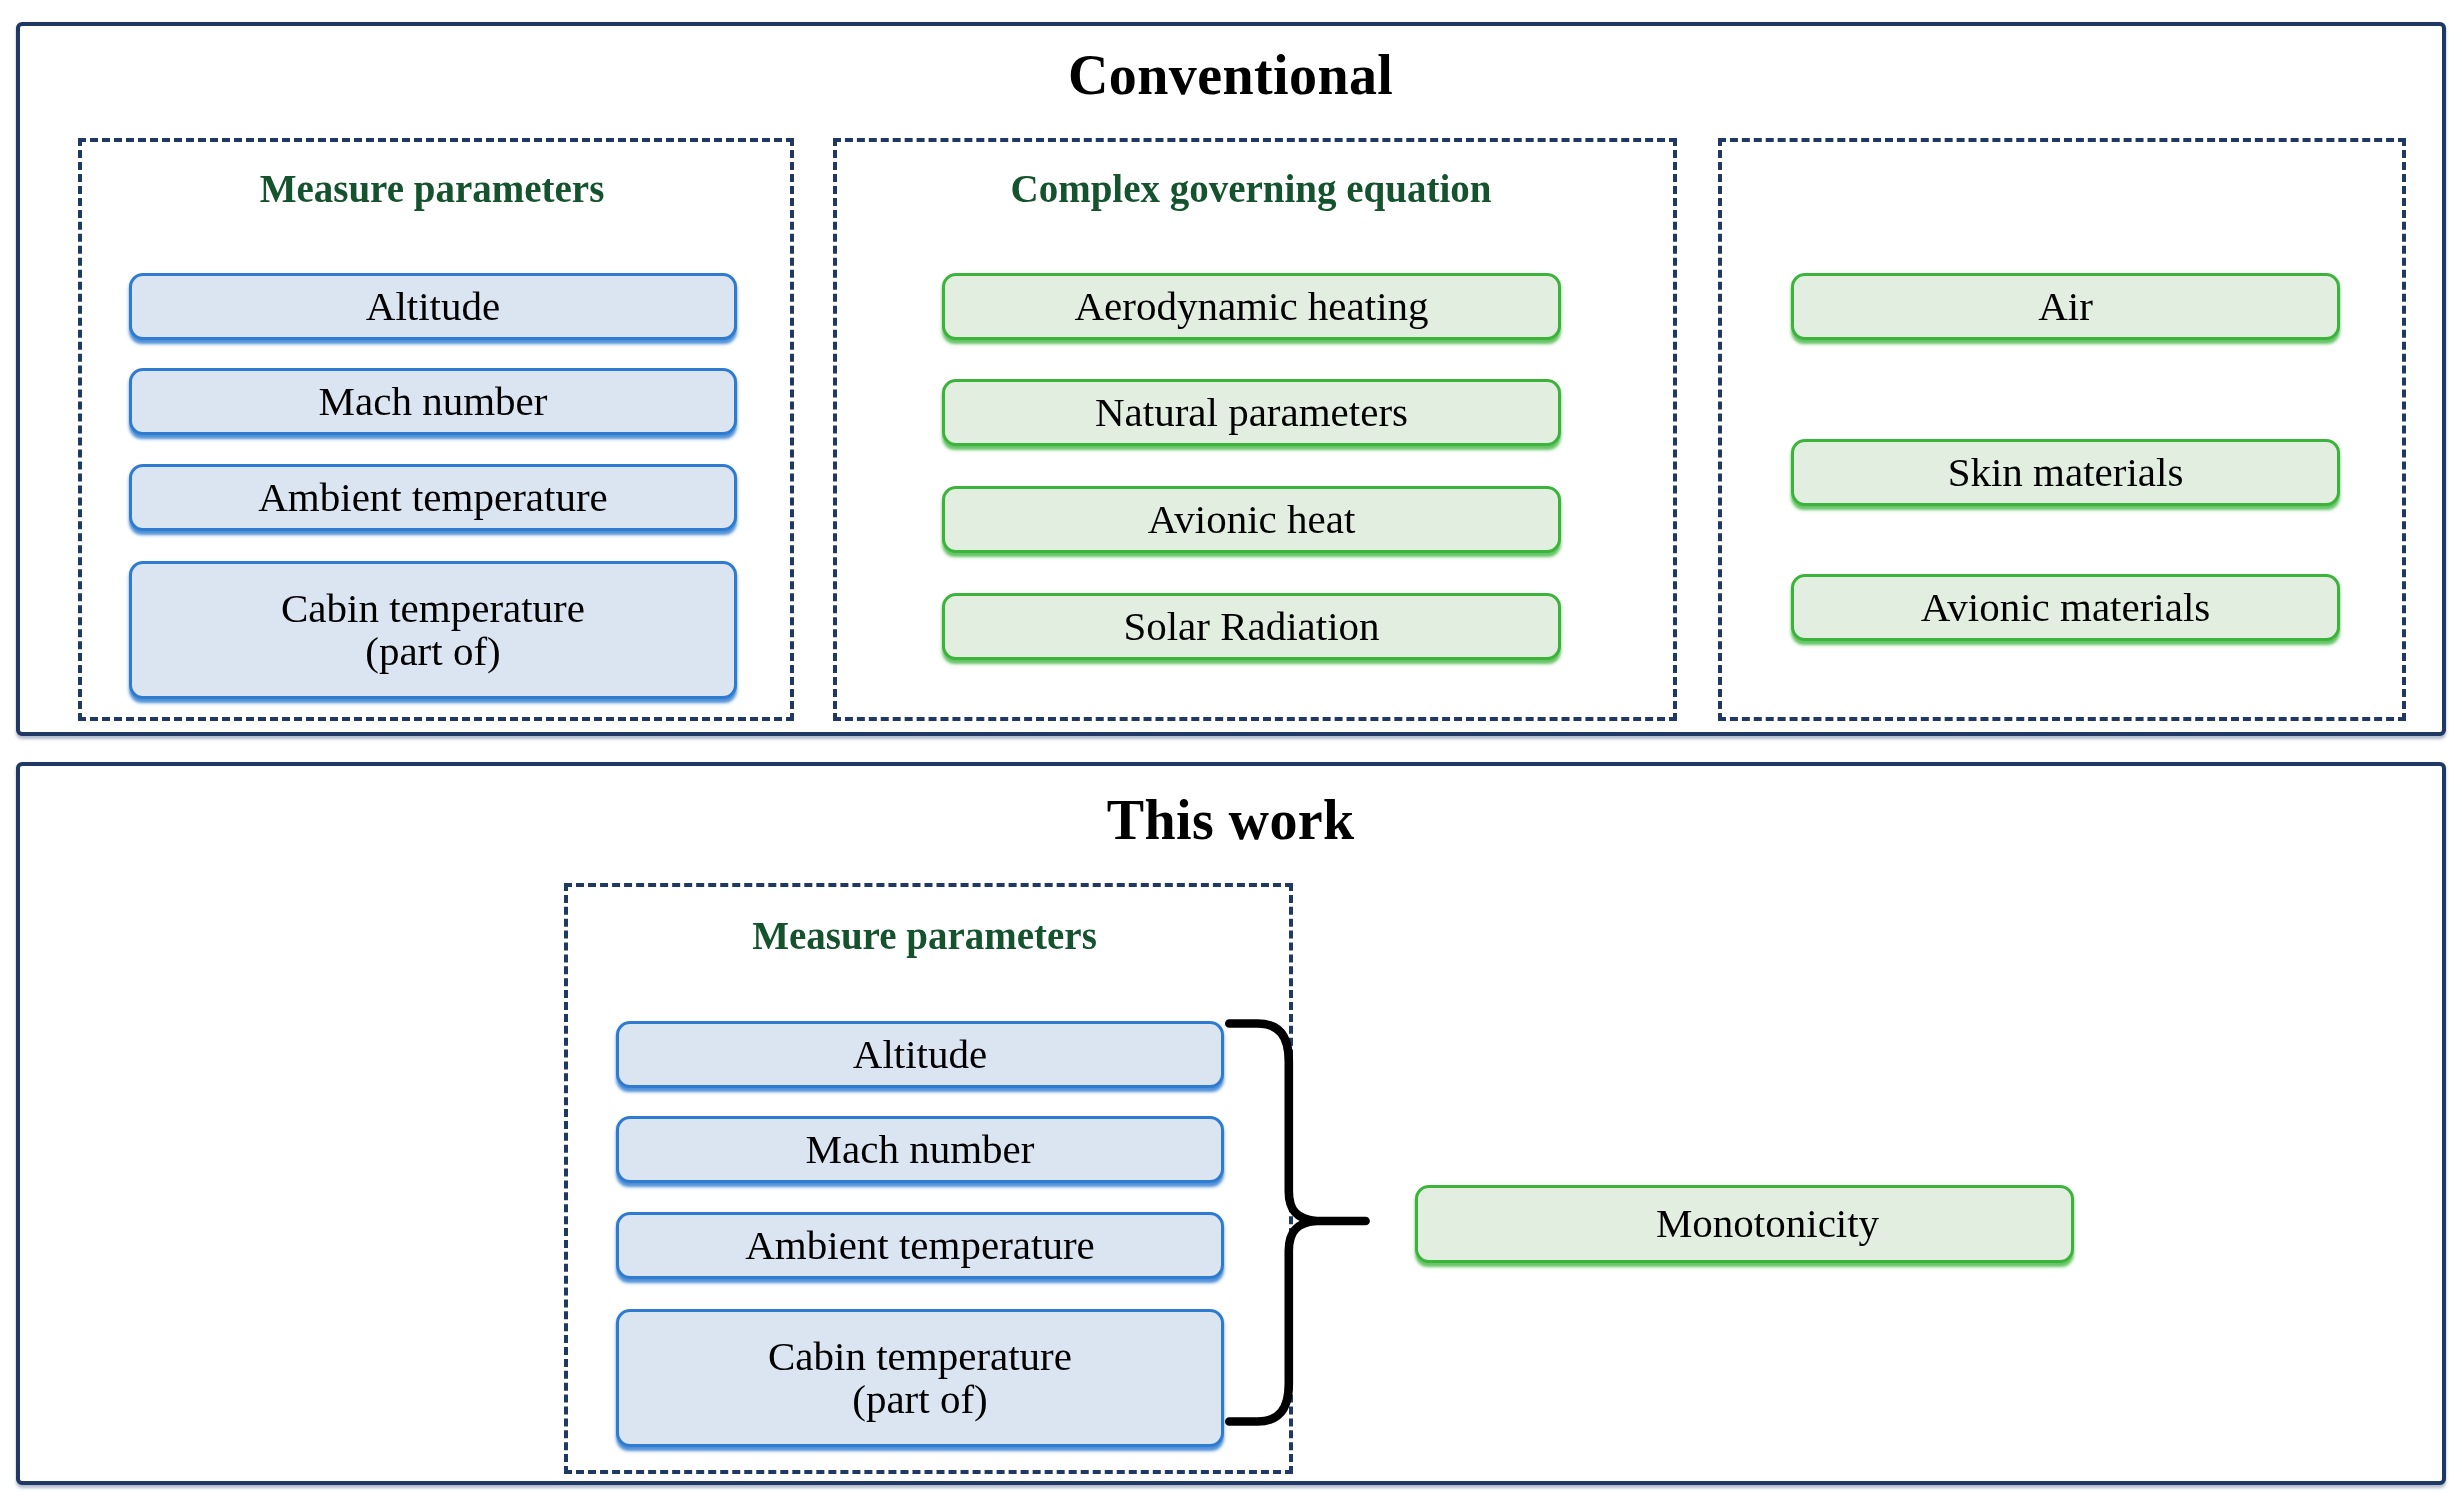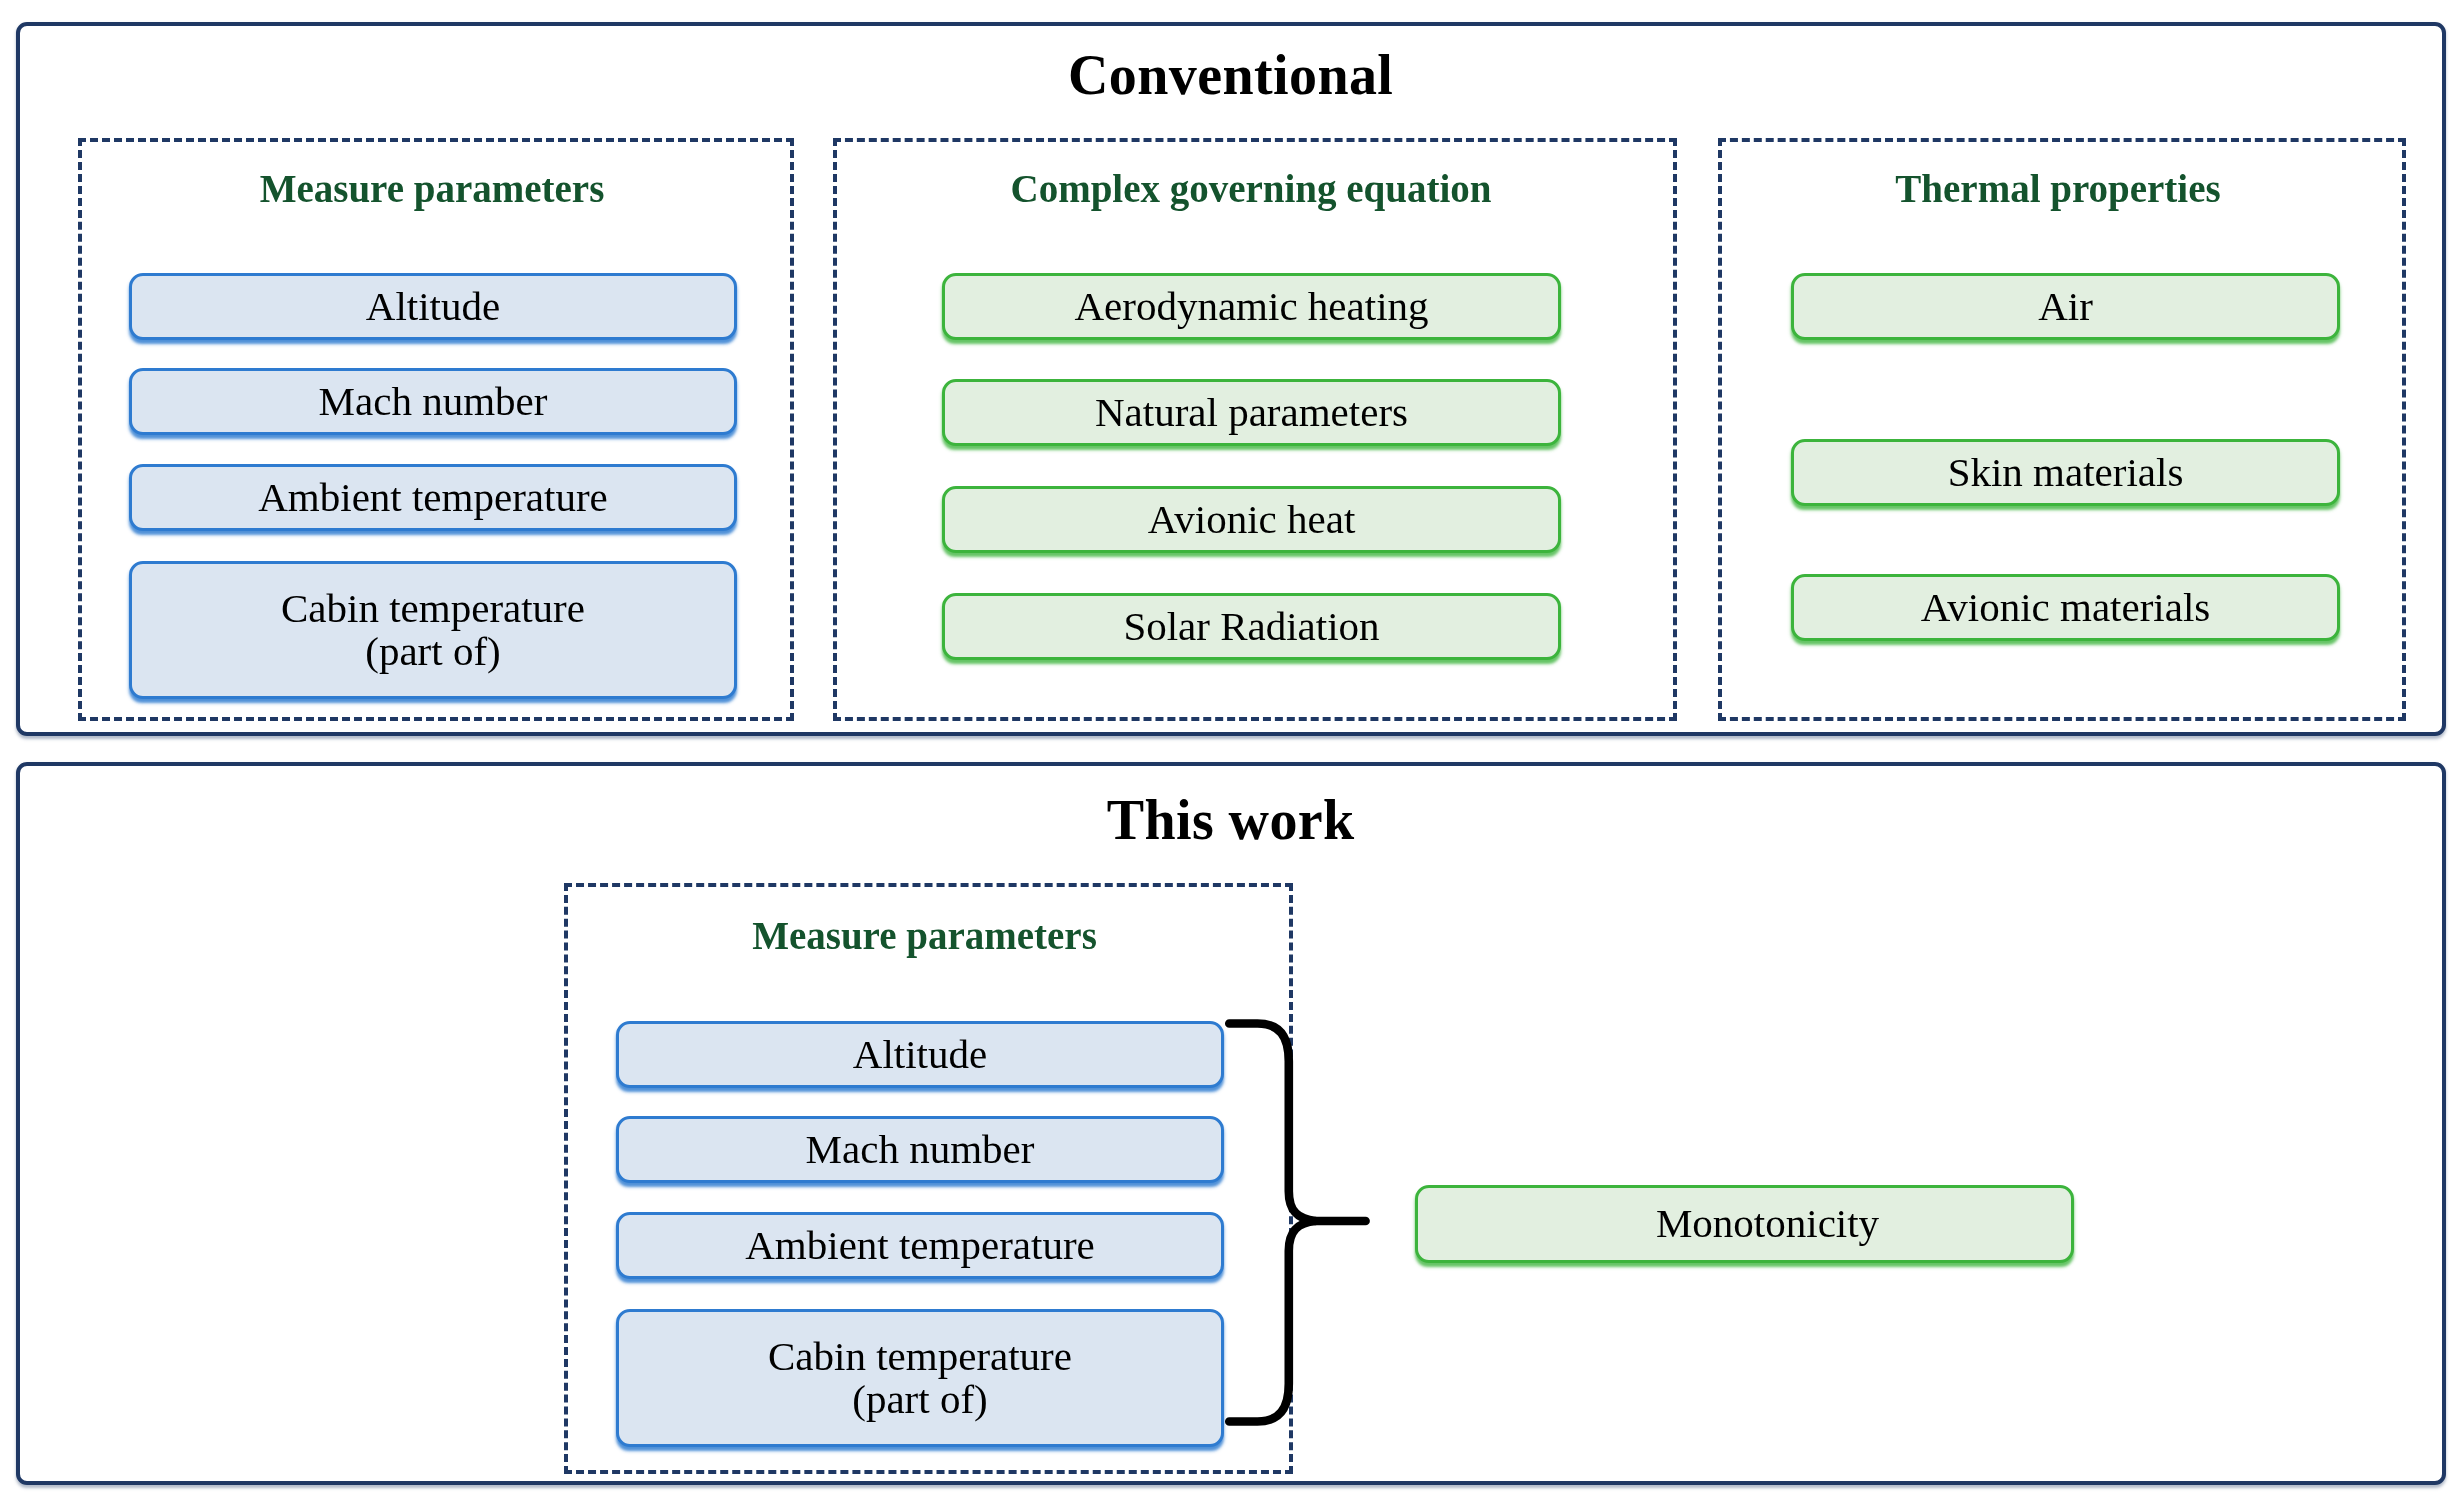--- a/index.html
+++ b/index.html
@@ -3,21 +3,21 @@
 <meta charset="utf-8">
 <style>
   html,body{margin:0;padding:0;background:#ffffff;}
   body{width:2462px;height:1497px;position:relative;
        font-family:"Liberation Serif","DejaVu Serif",serif;
        -webkit-font-smoothing:antialiased;}
 
   .stage{position:absolute;left:0;top:0;width:2462px;height:1497px;overflow:hidden;background:#fff;}
 
   
-  .panel{position:absolute;border:4.7px solid #1f3864;border-radius:11px;background:#ffffff;
+  .panel{position:absolute;border:4.7px solid #1f3864;border-radius:6px;background:#ffffff;
          box-shadow:0 2.4px 3.1px rgba(31,56,100,.35);}
   #panel-conventional{left:15.7px;top:22px;width:2422px;height:706px;}
   #panel-thiswork{left:15.7px;top:762px;width:2422px;height:715px;}
 
   .panel-title{position:absolute;left:0;width:100%;text-align:center;
                font-weight:bold;color:#000000;letter-spacing:0.4px;}
   #title-conventional{top:17px;font-size:56px;}
   #title-thiswork{top:22px;font-size:56px;}
 
   
@@ -74,21 +74,20 @@
 
   <div class="pill green" style="left:942px;top:273px;width:619px;height:67px;">Aerodynamic  heating</div>
 
   <div class="pill green" style="left:942px;top:379px;width:619px;height:67px;">Natural parameters</div>
 
   <div class="pill green" style="left:942px;top:486px;width:619px;height:67px;">Avionic heat</div>
 
   <div class="pill green" style="left:942px;top:593px;width:619px;height:67px;">Solar Radiation</div>
 
   <div class="dashed" id="group-thermal"></div>
-  <div class="group-title" style="left:1718px;top:166px;width:680px;">Thermal properties</div>
 
   <div class="pill green" style="left:1791px;top:273px;width:549px;height:67px;">Air</div>
 
   <div class="pill green" style="left:1791px;top:423px;width:549px;height:67px;margin-top:16px;">Skin materials</div>
 
   <div class="pill green" style="left:1791px;top:574px;width:549px;height:67px;">Avionic materials</div>
 
   <div class="panel" id="panel-thiswork">
     <div class="panel-title" id="title-thiswork">This work</div>
   </div>

